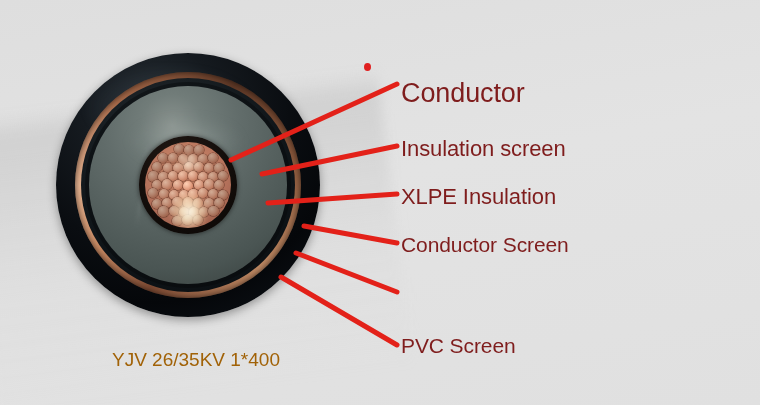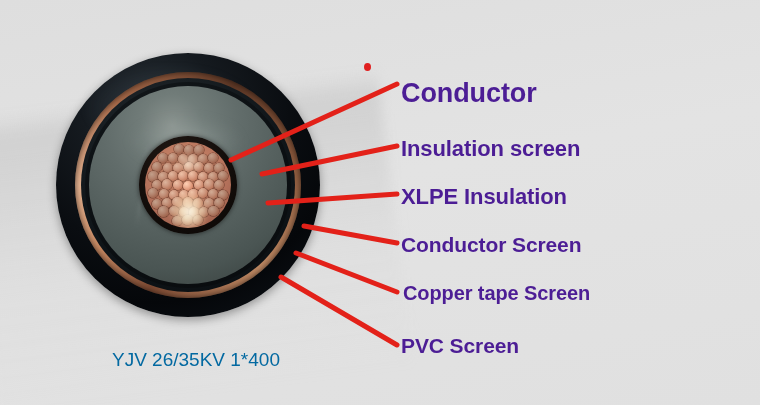--- a/index.html
+++ b/index.html
@@ -150,38 +150,38 @@
   #leaders {
     position: absolute;
     left: 0; top: 0;
     width: 760px; height: 405px;
     pointer-events: none;
   }
 
   
   .label {
     position: absolute;
-    color: #4c1d95;
-    font-weight: bold;
+    color: #7f1d1d;
+    font-weight: normal;
     white-space: nowrap;
     letter-spacing: -0.1px;
   }
   .lbl-conductor      { left: 401px; top: 78px;  font-size: 27px; }
   .lbl-ins-screen     { left: 401px; top: 136px; font-size: 22px; }
   .lbl-xlpe           { left: 401px; top: 184px; font-size: 22px; }
   .lbl-ins-screen2    { left: 401px; top: 233px; font-size: 21px; }
   .lbl-copper-tape    { left: 403px; top: 282px; font-size: 20px; }
   .lbl-pvc            { left: 401px; top: 334px; font-size: 21px; }
 
   .caption {
     position: absolute;
     left: 112px;
     top: 349px;
     font-size: 19px;
-    color: #0369a1;
+    color: #a16207;
     white-space: nowrap;
   }
 
   .red-dot {
     position: absolute;
     left: 364px;
     top: 63px;
     width: 7px;
     height: 8px;
     border-radius: 50%;
@@ -283,18 +283,17 @@
       <line x1="296" y1="253" x2="397" y2="292" stroke="#e32119" stroke-width="5" stroke-linecap="round"></line>
       <line x1="281" y1="277" x2="397" y2="345" stroke="#e32119" stroke-width="5" stroke-linecap="round"></line>
     </svg>
 
   <div class="red-dot"></div>
 
   <div class="label lbl-conductor">Conductor</div>
   <div class="label lbl-ins-screen">Insulation screen</div>
   <div class="label lbl-xlpe">XLPE Insulation</div>
   <div class="label lbl-ins-screen2">Conductor Screen</div>
-  <div class="label lbl-copper-tape">Copper tape Screen</div>
   <div class="label lbl-pvc">PVC Screen</div>
 
   <div class="caption">YJV 26/35KV 1*400</div>
 
 </div>
 
 </body></html>

